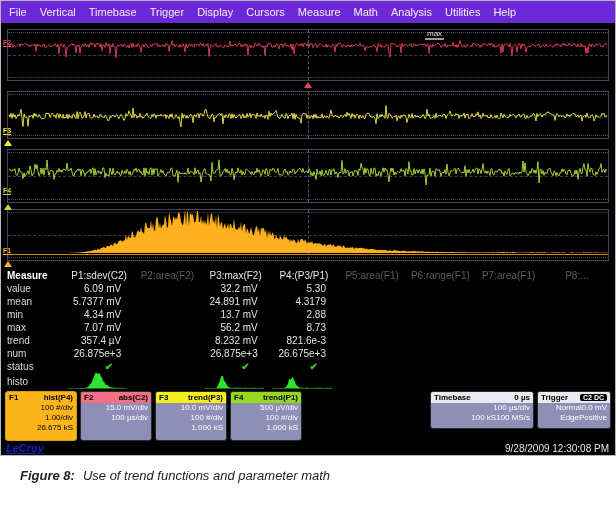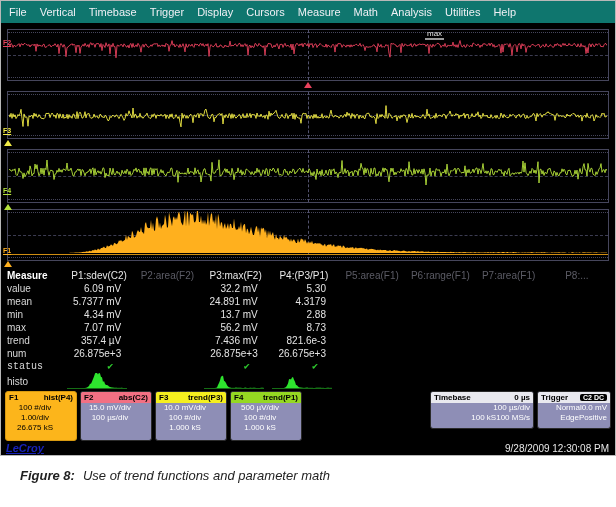--- a/index.html
+++ b/index.html
@@ -3,21 +3,21 @@
 <meta charset="utf-8">
 <style>
   * { margin:0; padding:0; box-sizing:border-box; }
   body { font-family:"Liberation Sans", sans-serif; background:#ffffff; width:616px; }
   .page { width:616px; height:507px; background:#ffffff; position:relative; }
 
   
   .scope { position:absolute; left:0; top:0; width:616px; height:456px;
            background:#000; border:1px solid #b8b8b8; overflow:hidden; }
 
-  .menubar { height:22px; background:#0f766e; display:flex; align-items:center;
+  .menubar { height:22px; background:#6d28d9; display:flex; align-items:center;
              gap:13px; padding-left:8px; }
   .menubar span { color:#f0f0f5; font-size:11px; cursor:default; }
 
   
   .wavearea { position:relative; height:244px; background:#000; }
   .grid { position:absolute; left:6px; right:6px; border:1px solid #46465c; background:#000; }
   .grid::before { content:""; position:absolute; left:0; right:0; top:2px; border-top:1px dotted #44445a; }
   .grid::after  { content:""; position:absolute; left:0; right:0; bottom:2px; border-top:1px dotted #44445a; }
   .vline { position:absolute; left:50%; top:0; bottom:0; border-left:1px dashed #53536e; }
   .hline { position:absolute; top:50%; left:0; right:0; border-top:1px dashed #3c3c52; }
@@ -28,40 +28,40 @@
   .tracetag { position:absolute; left:2px; font-size:7px; font-weight:bold;
               text-decoration:underline; z-index:4; }
   .tri { position:absolute; width:0; height:0; border-left:4px solid transparent;
          border-right:4px solid transparent; z-index:5; }
   .maxlabel { position:absolute; font-size:8px; color:#e6e6e6; border-bottom:2px solid #9a9a9a;
               padding:0 2px; z-index:4; }
 
   
   .measure { position:relative; height:122px; color:#e4e4e4; font-size:10px; padding:2px 4px 0 6px; }
   .mrow { display:grid; grid-template-columns:58px repeat(8, 1fr); height:13px; align-items:center; }
-  .mrow.status-r { height:12px;font-family:Liberation Mono, monospace; }
+  .mrow.status-r { height:12px; }
   .mrow.histo-r { height:19px; }
   .mlabel { color:#d8d8d8; }
   .mtitle { font-weight:bold; color:#ffffff; }
   .mcell { text-align:right; padding-right:12px; white-space:nowrap; }
   .mcell.head { text-align:center; padding-right:0; }
   .head.act { color:#e8e8e8; }
   .head.dim { color:#5c5c66; }
   .check { color:#2ecc2e; font-weight:bold; padding-right:20px; }
   .sparkcell { position:relative; height:17px; margin:0 6px 0 2px; }
   .sparkcell .base { position:absolute; left:0; right:0; bottom:1px; border-top:1px solid #156e15; }
   .sparkcell .wavebox { position:absolute; inset:0; }
 
   
   .descrow { display:flex; align-items:flex-start; padding:2px 4px 0 4px; gap:3px; }
   .fbox { width:72px; height:50px; border:1px solid #2a2a2a; border-radius:3px;
           background:#8e8eb6; overflow:hidden; font-size:8px; color:#fff; cursor:pointer; }
   .fbox .fhead { display:flex; justify-content:space-between; padding:1px 3px; color:#000;
                  font-weight:bold; font-size:8px; }
-  .fbox .fline { text-align:center; padding-right:12px; line-height:10px; }
+  .fbox .fline { text-align:right; padding-right:3px; line-height:10px; }
   .fbox.active { background:#fcb51b; color:#000; border-color:#d89a10; }
   .spacer { flex:1; }
   .sbox { width:104px; height:38px; border:1px solid #2a2a2a; border-radius:3px;
           background:#8e8eb6; overflow:hidden; font-size:8px; color:#fff; cursor:pointer; }
   .sbox .shead { background:#e9e9ef; color:#000; display:flex; justify-content:space-between;
                  padding:1px 3px; font-weight:bold; }
   .sbox .sline { display:flex; justify-content:flex-end; padding:0 3px; line-height:10px; }
   .sbox .sline.r { justify-content:flex-end; }
   .sbox.trig { width:74px; }
   .badge { background:#000; color:#fff; font-size:7px; border-radius:2px; padding:0 3px;
@@ -202,21 +202,21 @@
         <div class="mcell">8.73</div>
         <div class="mcell"></div>
           <div class="mcell"></div>
           <div class="mcell"></div>
           <div class="mcell"></div>
       </div>
       <div class="mrow">
         <div class="mlabel">trend</div>
         <div class="mcell">357.4 µV</div>
         <div class="mcell"></div>
-        <div class="mcell">7.436 mV</div>
+        <div class="mcell">8.232 mV</div>
         <div class="mcell">821.6e-3</div>
         <div class="mcell"></div>
           <div class="mcell"></div>
           <div class="mcell"></div>
           <div class="mcell"></div>
       </div>
       <div class="mrow">
         <div class="mlabel">num</div>
         <div class="mcell">26.875e+3</div>
         <div class="mcell"></div>

